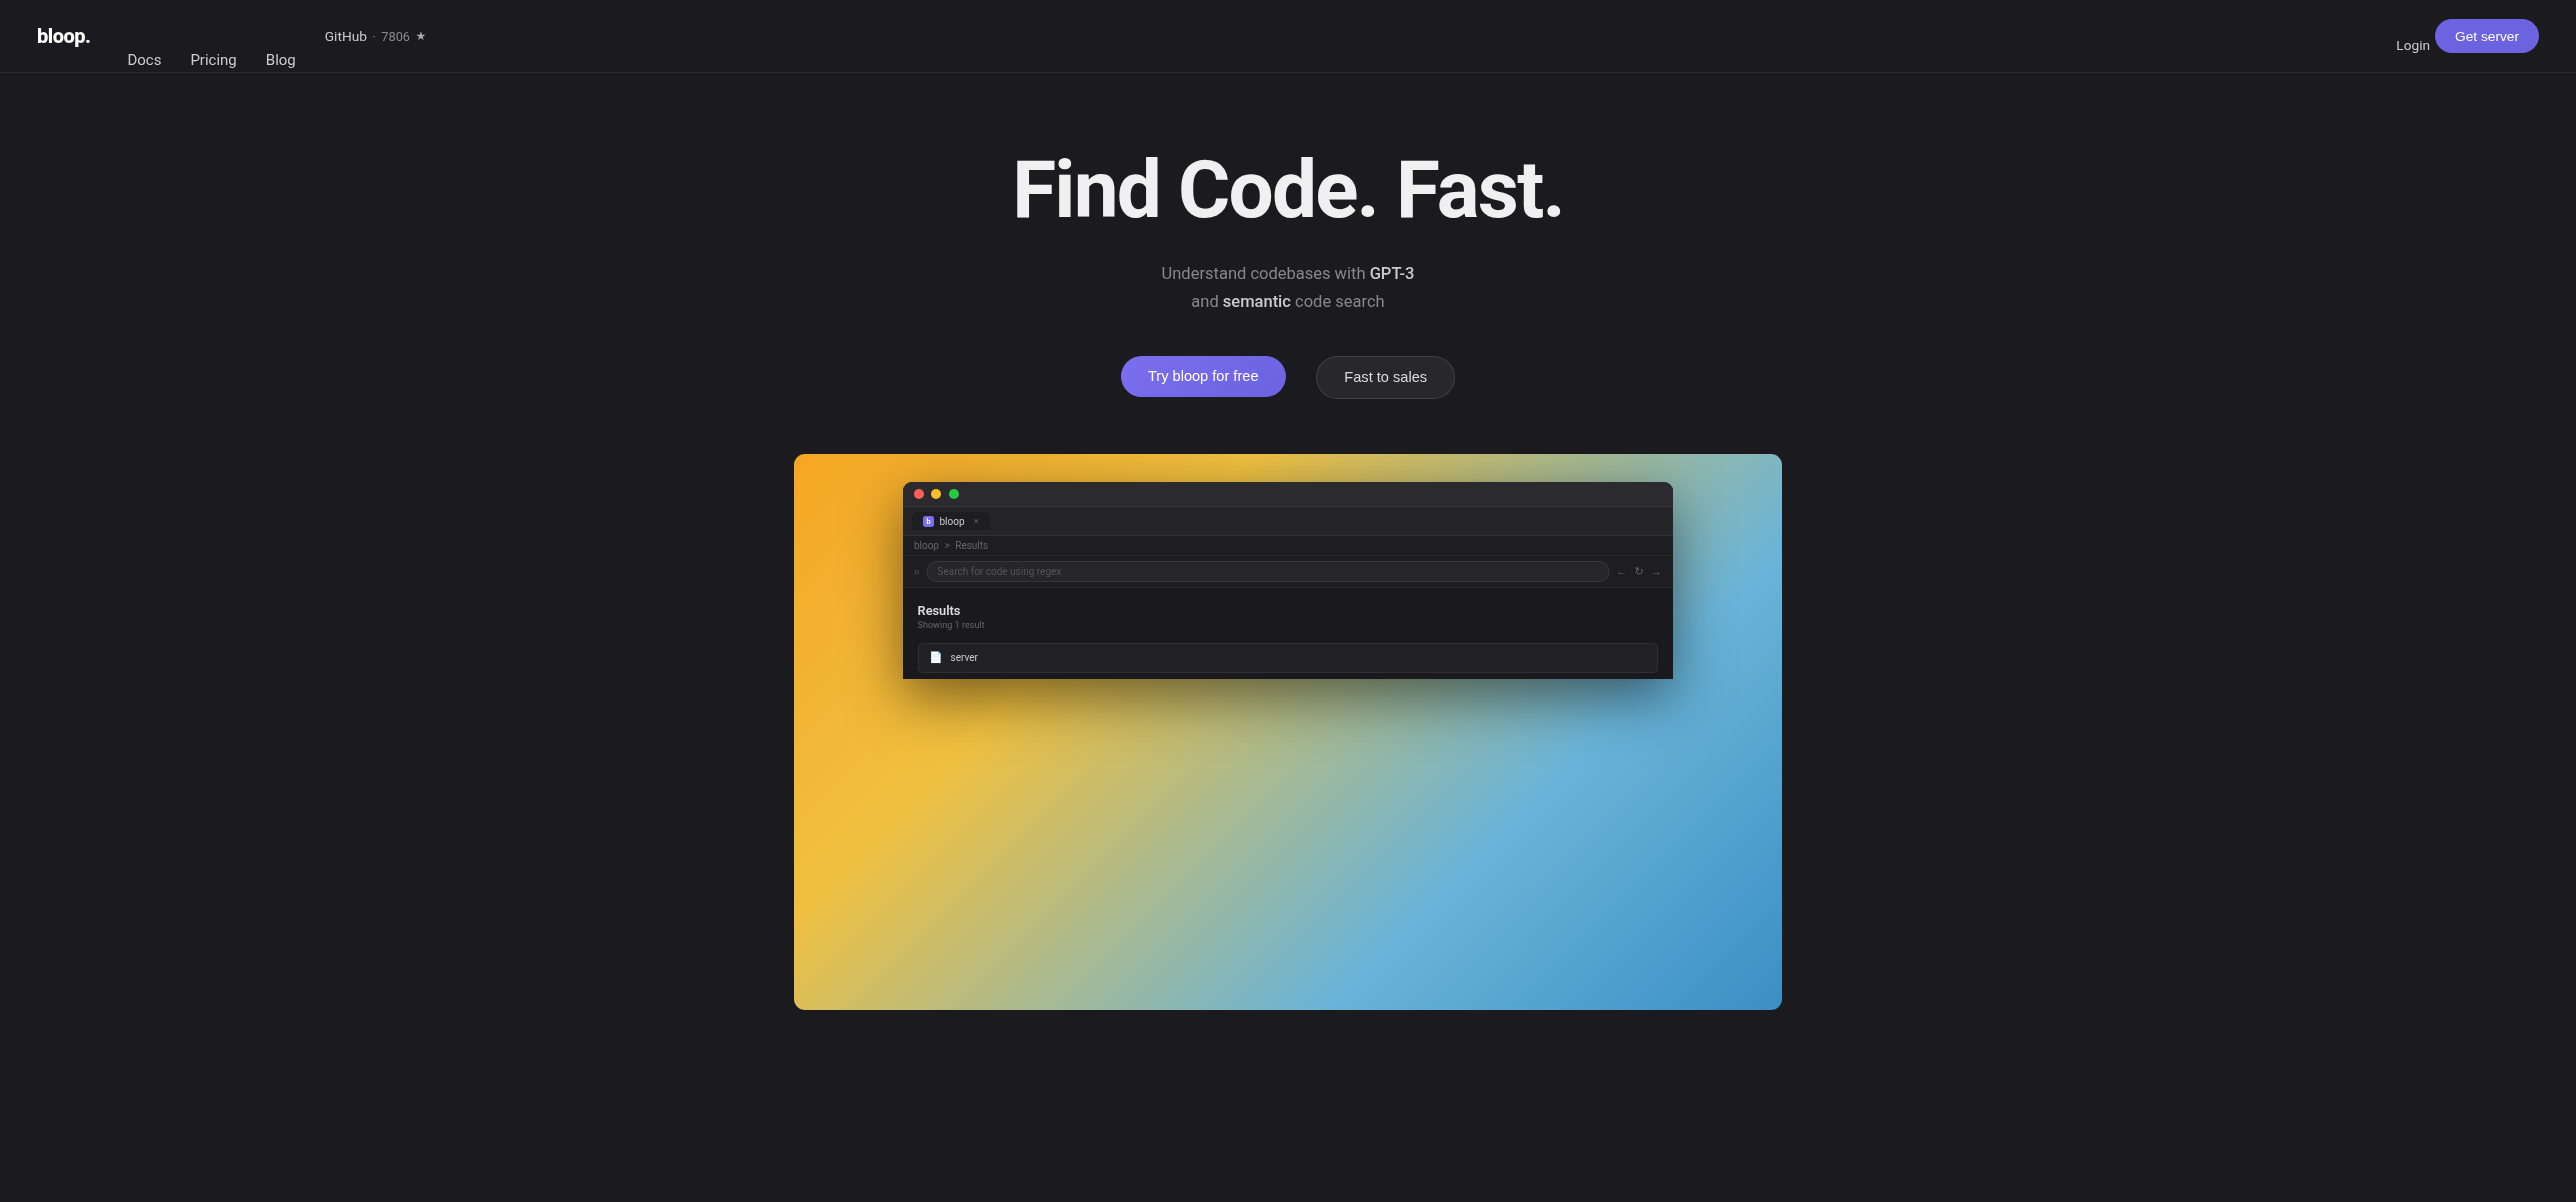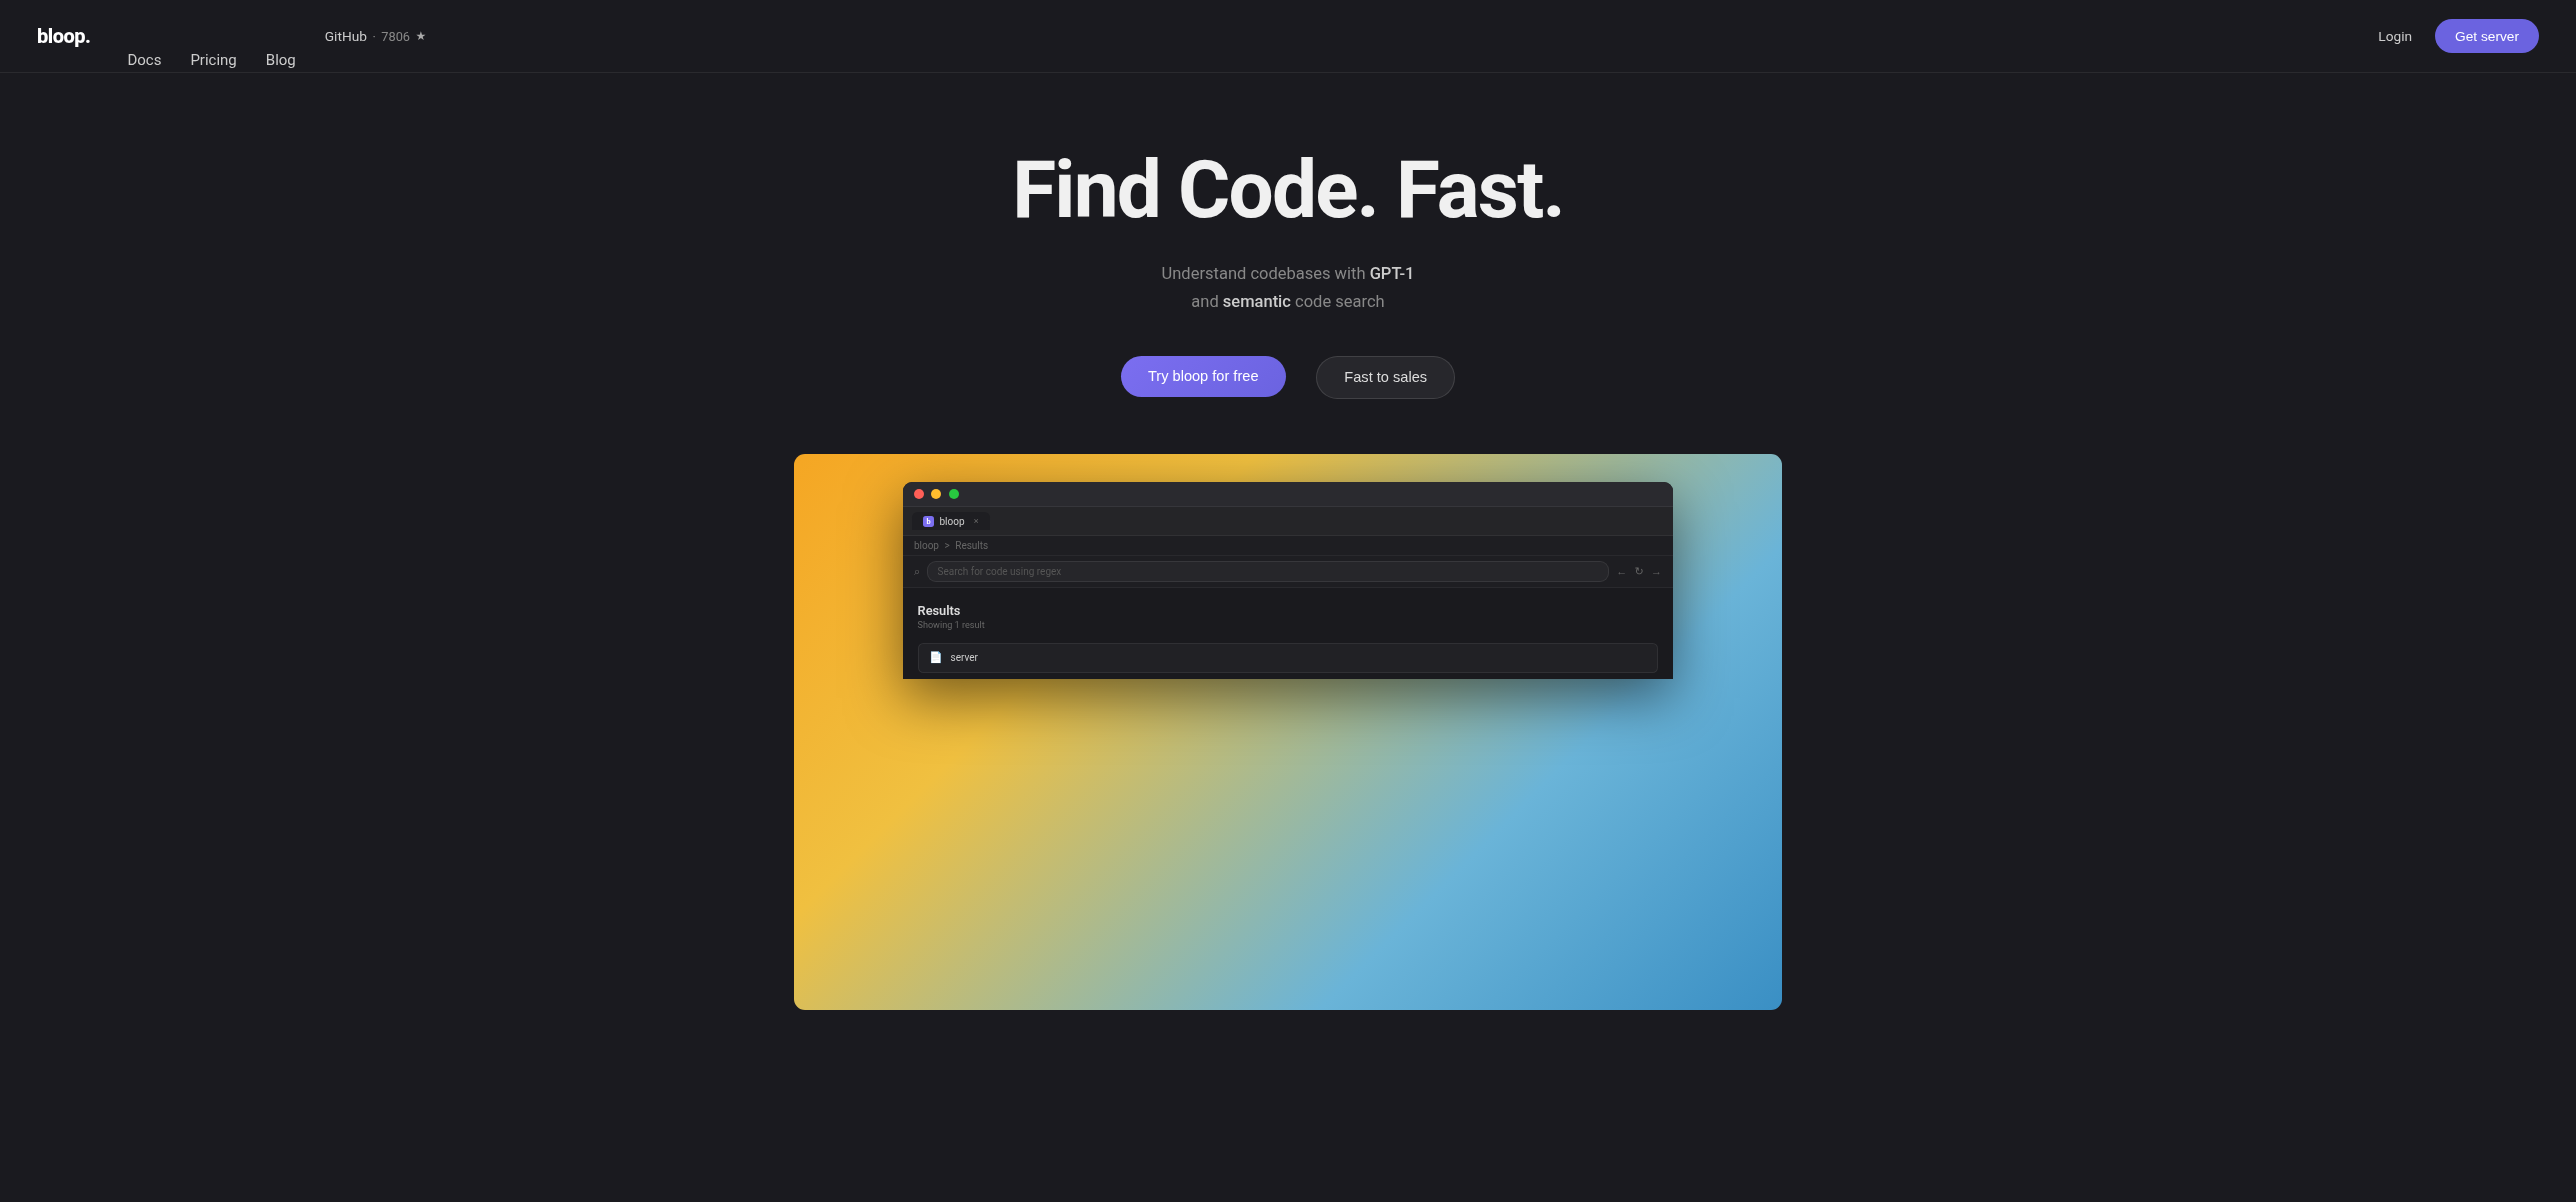--- a/index.html
+++ b/index.html
@@ -64,22 +64,22 @@
       font-size: 12.8px;
     }
 
     .star-icon {
       color: #aaa;
       font-size: 12px;
     }
 
     .nav-right {
       display: flex;
-      align-items: center;
-      gap: 23px;
+      align-items: flex-end;
+      gap: 5px;
     }
 
     .login-link {
       color: #ccc;
       font-size: 13.7px;
       cursor: pointer;
       text-decoration: none;
     }
 
     .get-started-btn {
@@ -331,21 +331,21 @@
     <a class="login-link">Login</a>
     <button class="get-started-btn">Get server</button>
   </div>
 </nav>
 
 <section class="hero">
   <h1 class="hero-title">Find Code. Fast.</h1>
 
   <p class="hero-subtitle">
     <span>Understand codebases with</span>
-    <span class="highlight">GPT-1</span>
+    <span class="highlight">GPT-3</span>
     <br>
     <span>and</span>
     <span class="highlight">semantic</span>
     <span>code search</span>
   </p>
 
   <div class="hero-buttons">
     <button class="btn-primary">Try bloop for free</button>
     <button class="btn-secondary">Fast to sales</button>
   </div>

